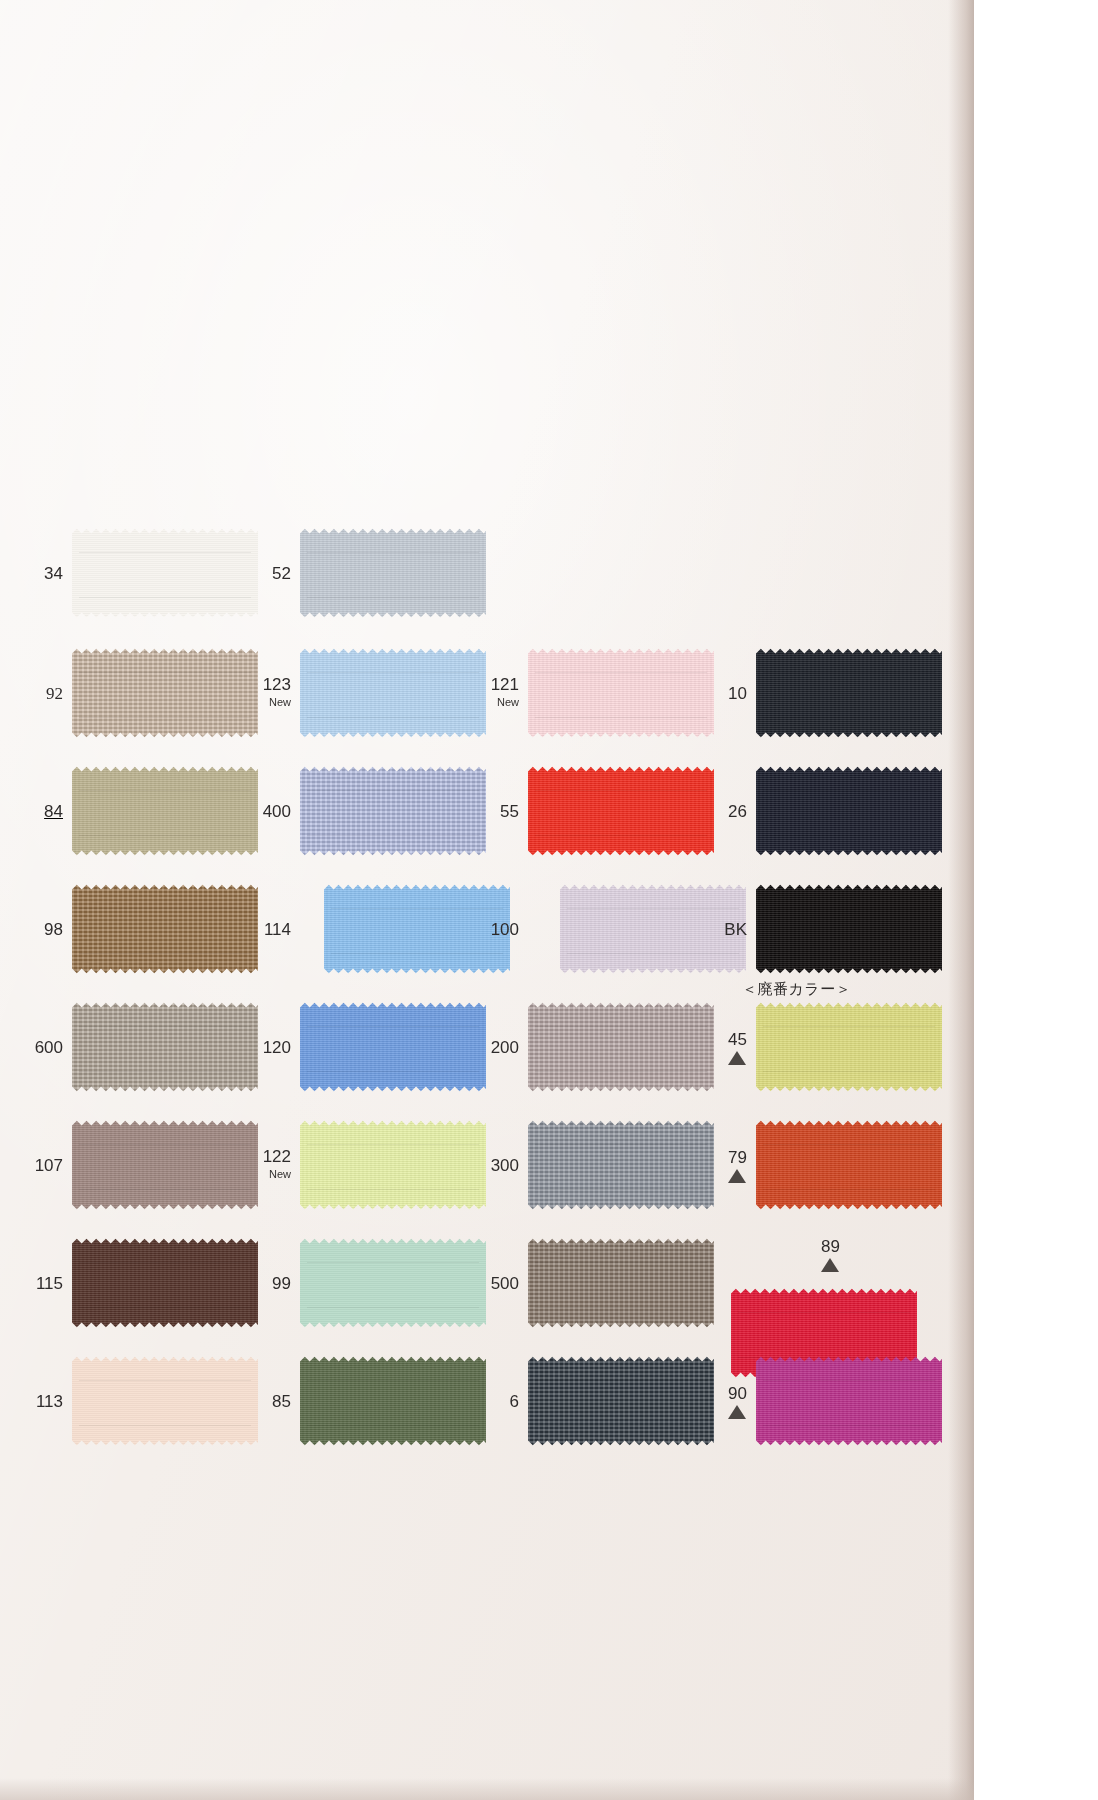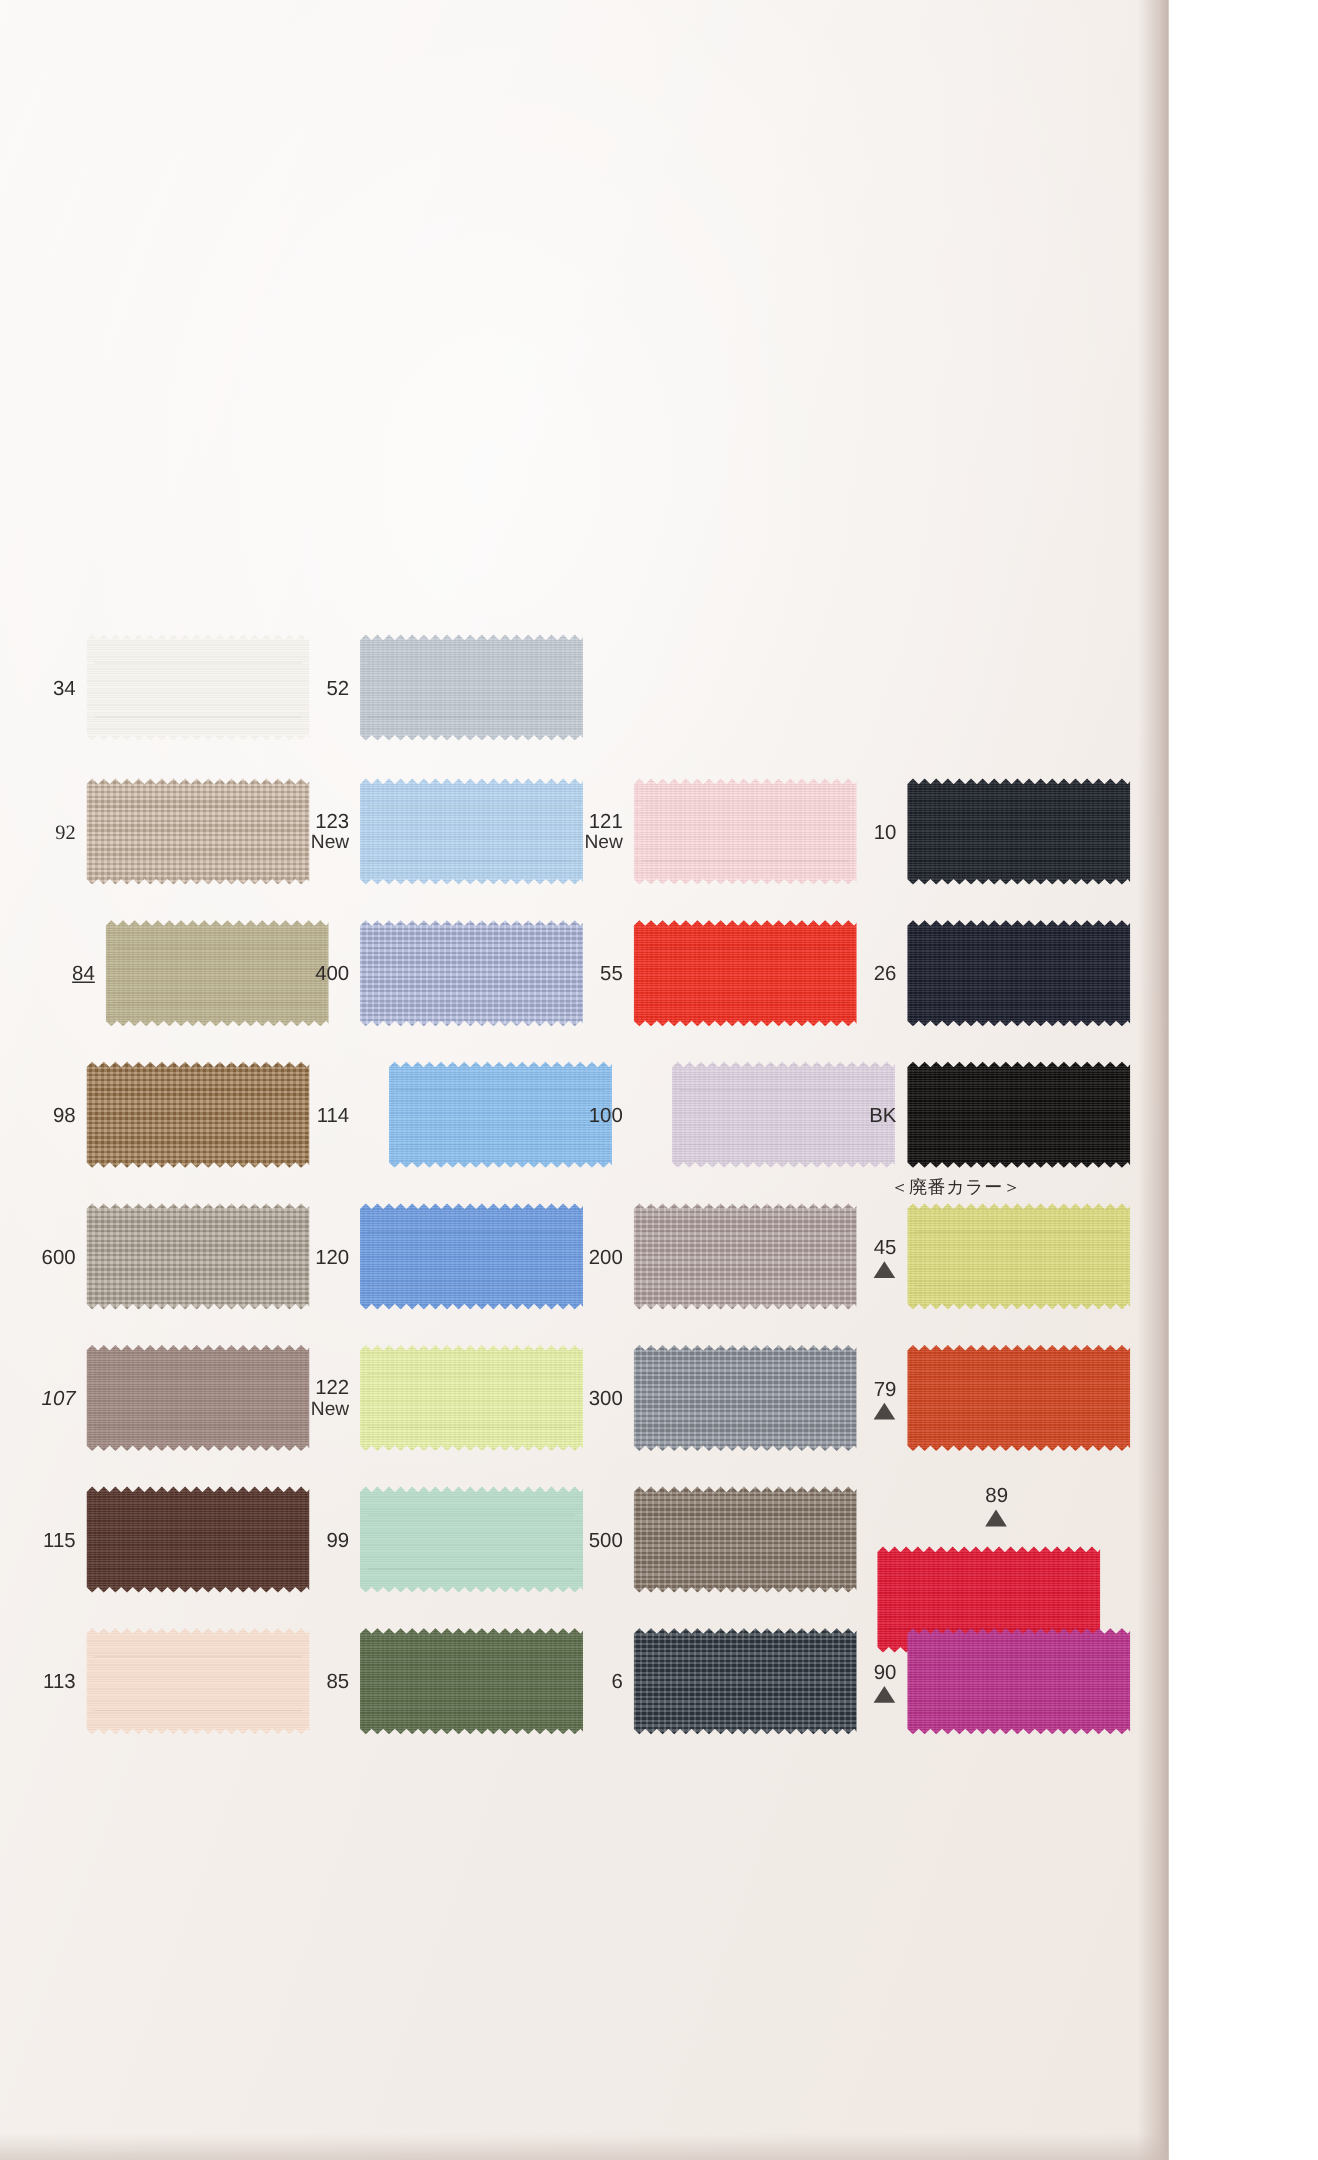--- a/index.html
+++ b/index.html
@@ -71,21 +71,21 @@
     color: #2e2b2b;
     font-size: 17px;
     line-height: 19px;
   }
   .code {
     display: block;
     white-space: nowrap;
   }
   .sub {
     display: block;
-    font-size: 16px;
+    font-size: 11px;
     line-height: 17px;
     color: #33302f;
   }
   .tri {
     display: block;
     margin-left: auto;
     margin-right: 1px;
     width: 0;
     height: 0;
     border-left: 9px solid transparent;
@@ -238,21 +238,21 @@
       <div class="cell" style="left: 706px; top: 647px; width: 236px; height: 92px;">
         <div class="cell-label">
           <span class="code">10</span>
         </div>
         <div class="chip-wrap" style="width: 186px; height: 92px;">
           <div class="chip " style="background: rgb(28, 32, 40);"></div>
           <div class="fold f1"></div>
           <div class="fold f2"></div>
         </div>
       </div>
-      <div class="cell" style="left: 38px; top: 765px; width: 236px; height: 92px; text-decoration: underline;">
+      <div class="cell" style="left: 22px; top: 765px; width: 236px; height: 92px; text-decoration: underline;">
         <div class="cell-label">
           <span class="code">84</span>
         </div>
         <div class="chip-wrap" style="width: 186px; height: 92px;">
           <div class="chip " style="background: rgb(188, 179, 144);"></div>
           <div class="fold f1"></div>
           <div class="fold f2"></div>
         </div>
       </div>
       <div class="cell" style="left: 250px; top: 765px; width: 236px; height: 92px;">
@@ -359,21 +359,21 @@
         <div class="cell-label">
           <span class="code">45</span>
           <span class="tri"></span>
         </div>
         <div class="chip-wrap" style="width: 186px; height: 92px;">
           <div class="chip " style="background: rgb(220, 219, 127);"></div>
           <div class="fold f1"></div>
           <div class="fold f2"></div>
         </div>
       </div>
-      <div class="cell" style="left: 22px; top: 1119px; width: 236px; height: 92px; font-style: italic;">
+      <div class="cell" style="left: 22px; top: 1119px; width: 236px; height: 92px;">
         <div class="cell-label">
           <span class="code">107</span>
         </div>
         <div class="chip-wrap" style="width: 186px; height: 92px;">
           <div class="chip " style="background: rgb(159, 135, 129);"></div>
           <div class="fold f1"></div>
           <div class="fold f2"></div>
         </div>
       </div>
       <div class="cell" style="left: 250px; top: 1119px; width: 236px; height: 92px;">

